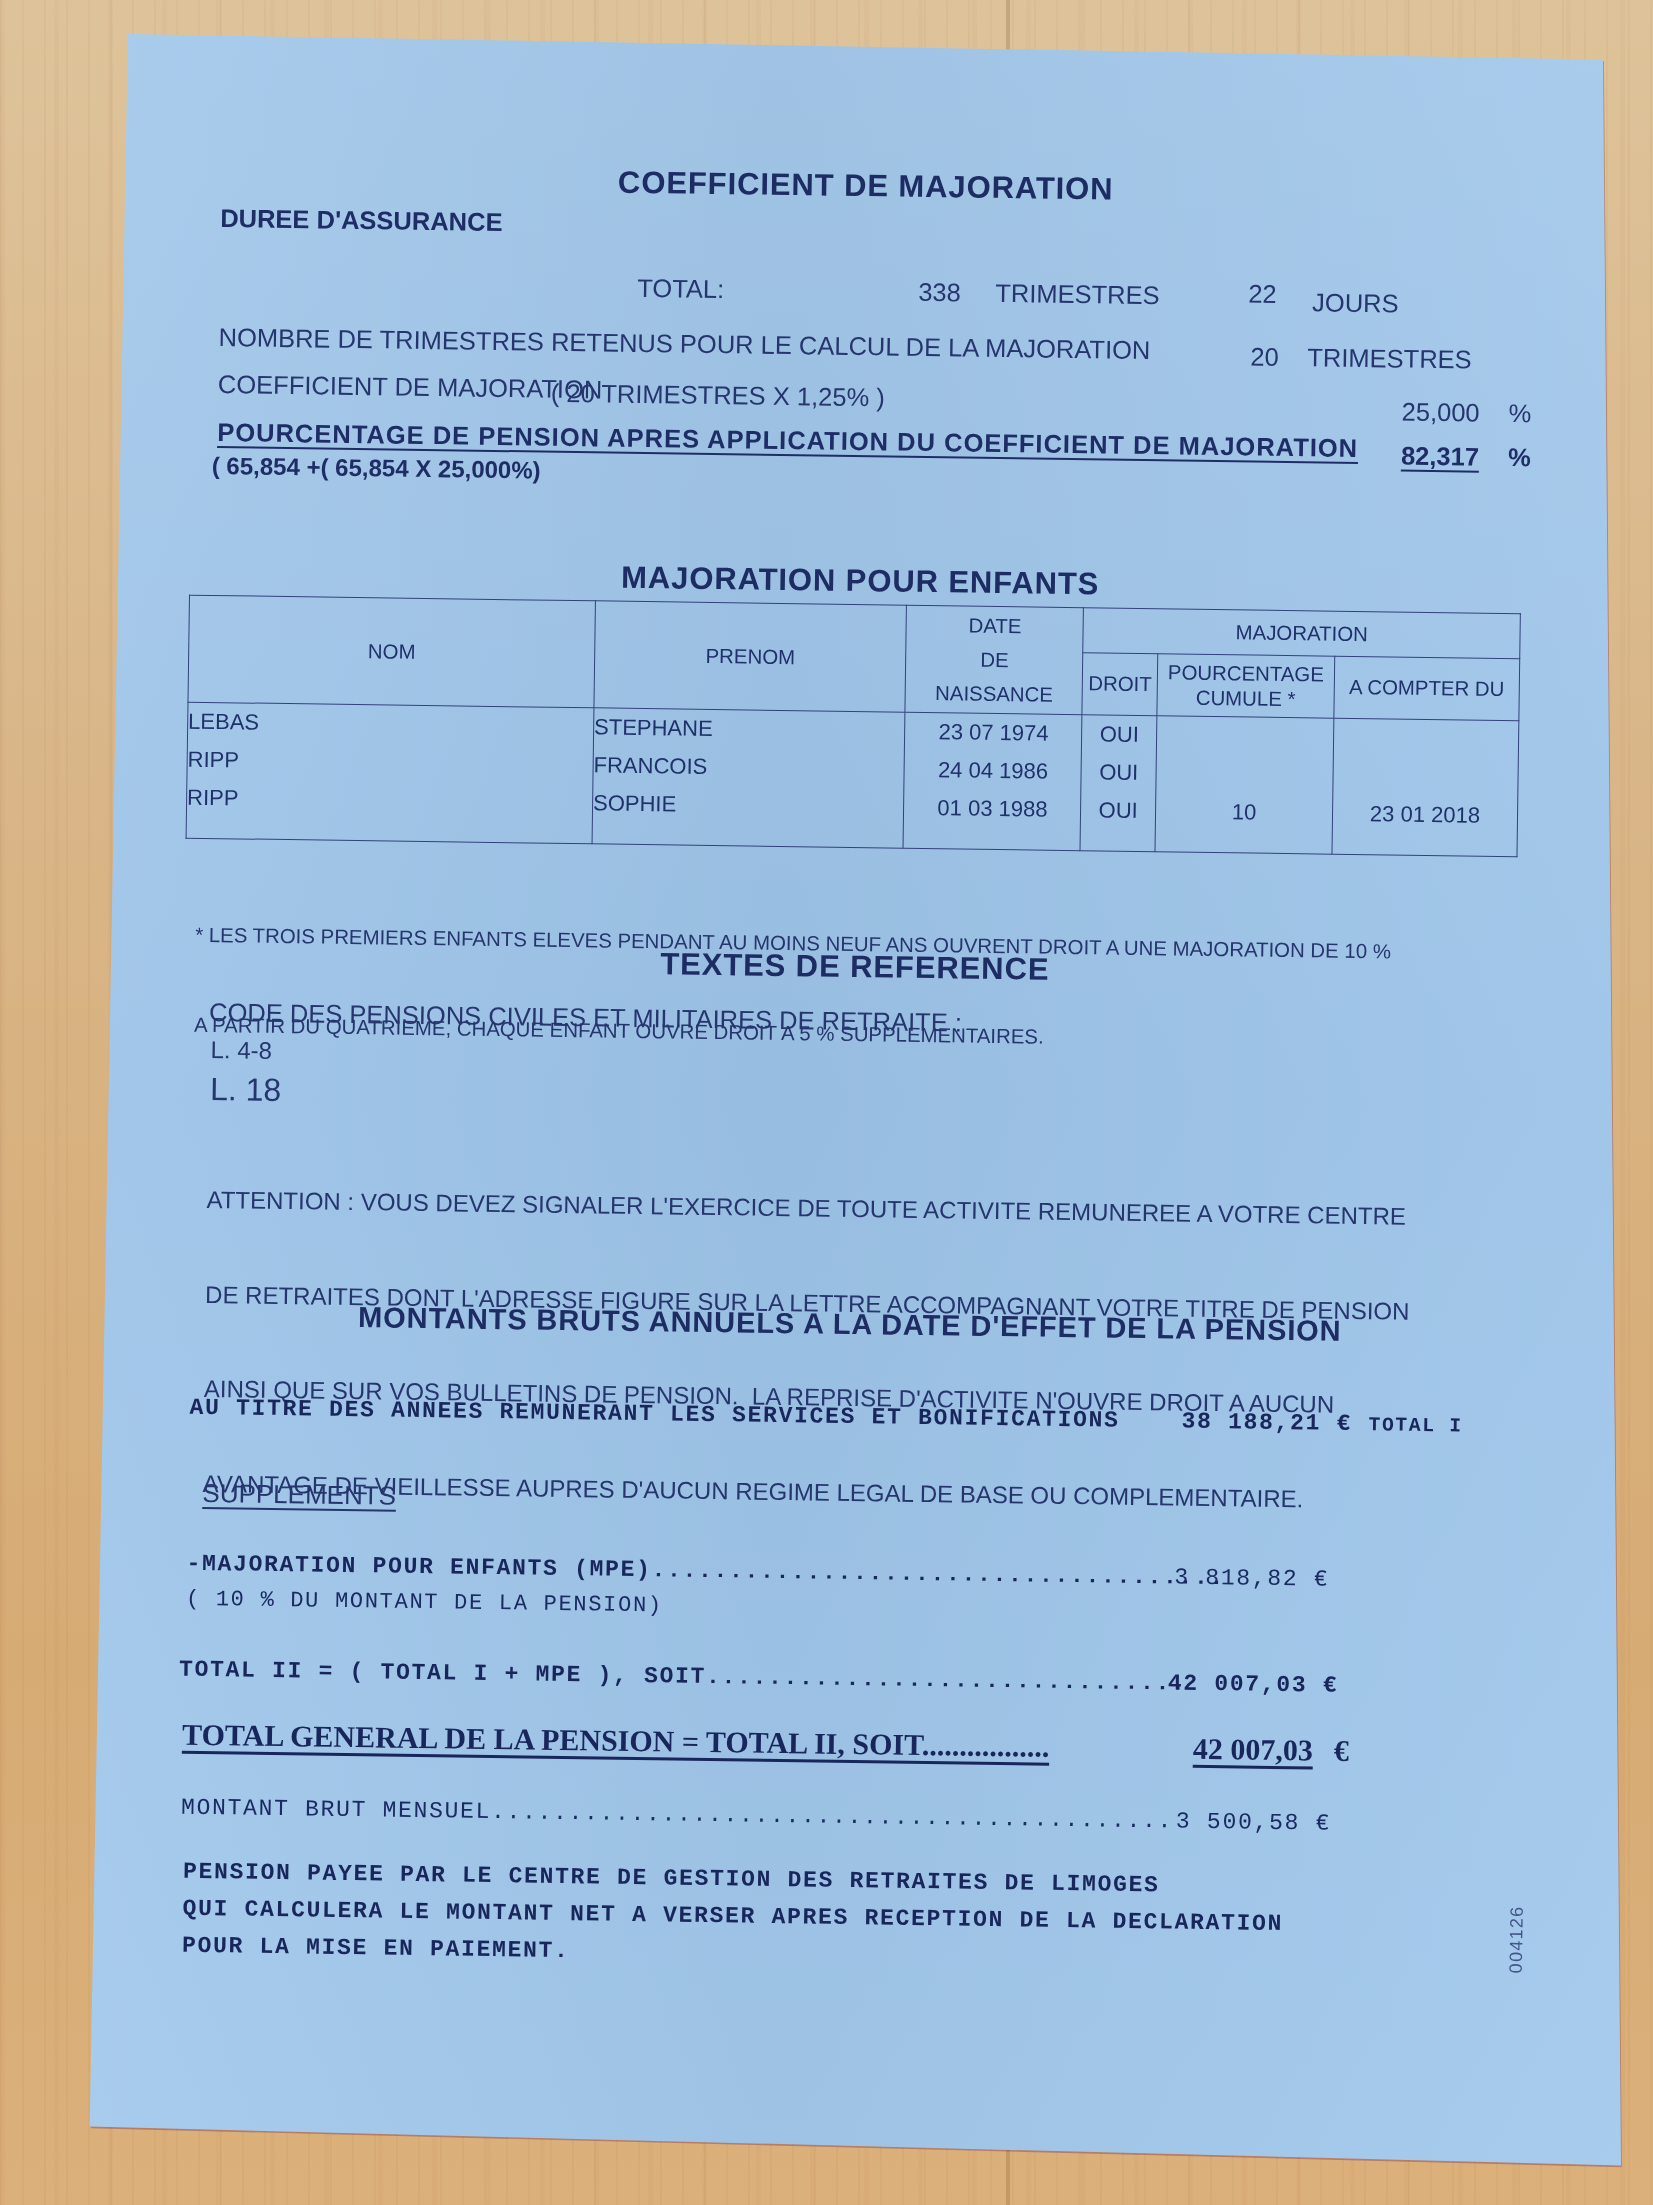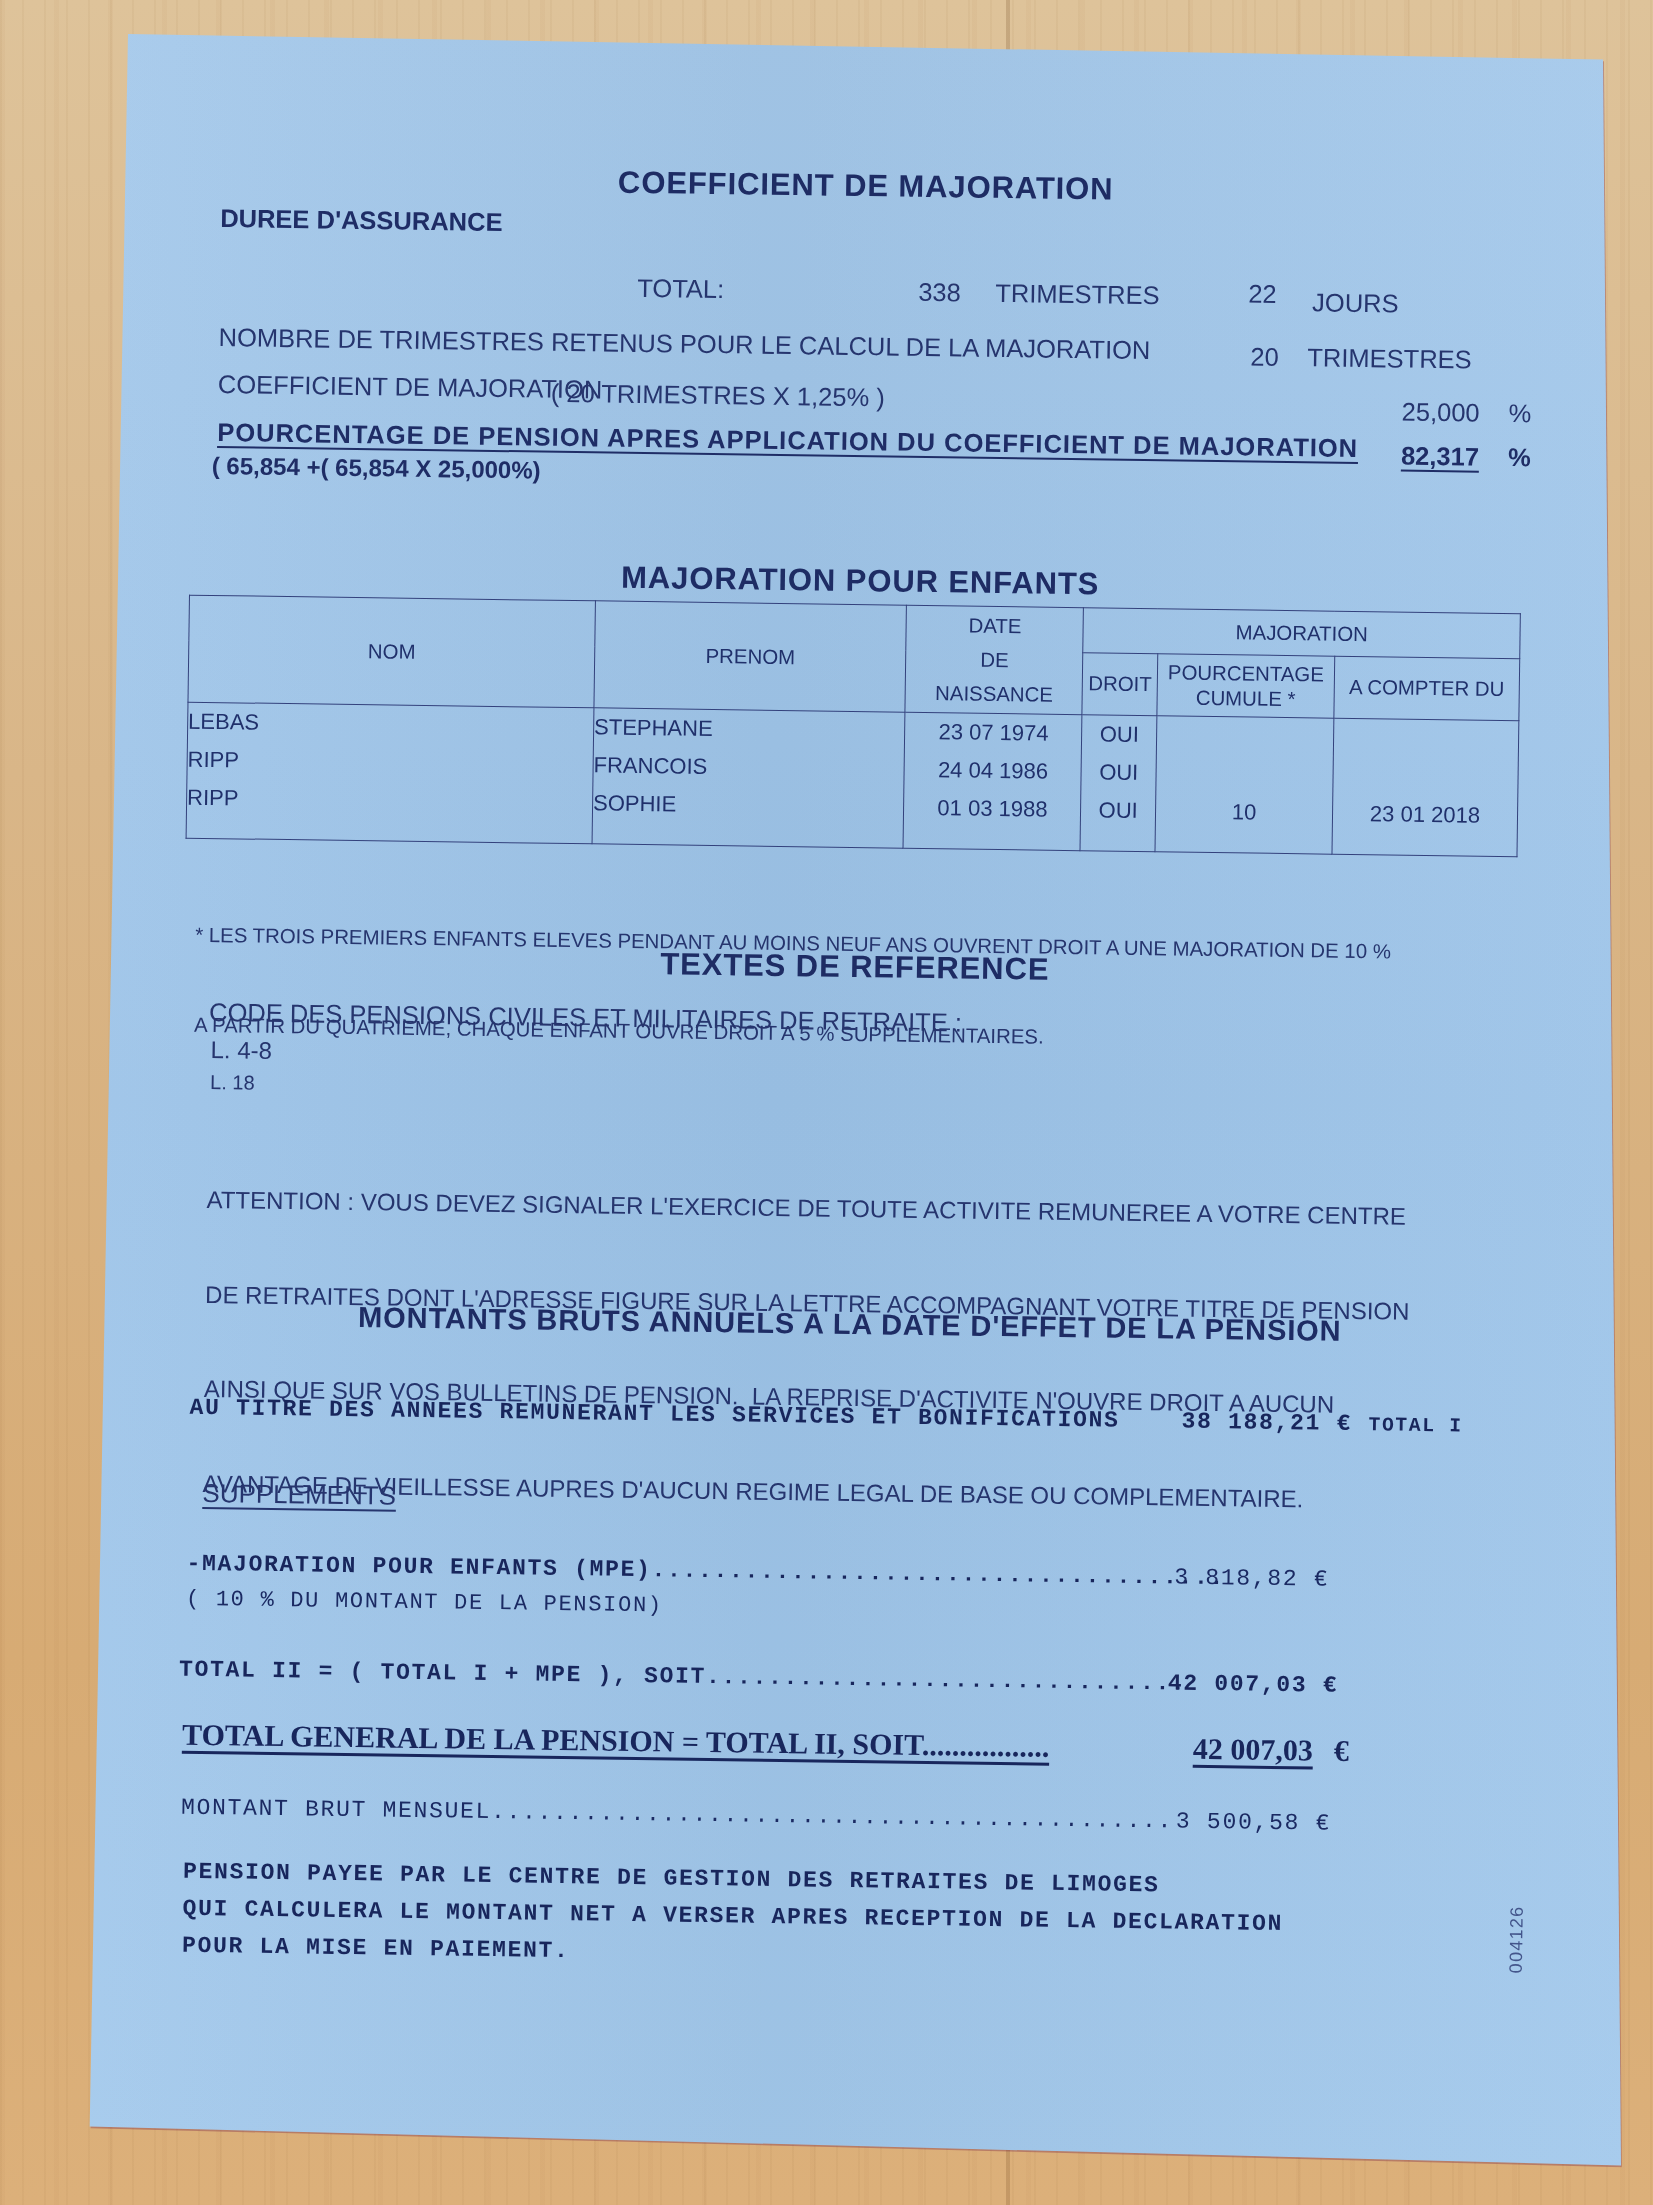--- a/index.html
+++ b/index.html
@@ -158,21 +158,21 @@
       </table>
 
     <div class="abs footnote" style="left:94px;top:835px;font-size:20.4px;line-height:30px;">
       <div>* LES TROIS PREMIERS ENFANTS ELEVES PENDANT AU MOINS NEUF ANS OUVRENT DROIT A UNE MAJORATION DE 10 %</div>
       <div>A PARTIR DU QUATRIEME, CHAQUE ENFANT OUVRE DROIT A 5 % SUPPLEMENTAIRES.</div>
     </div>
 
     <div class="abs ctr h-title" style="top:915px;">TEXTES DE REFERENCE</div>
     <div class="abs sans" style="left:109px;top:973px;">CODE DES PENSIONS CIVILES ET MILITAIRES DE RETRAITE :</div>
     <div class="abs sans" style="left:111px;top:1011px;font-size:24px;">L. 4-8</div>
-    <div class="abs sans" style="left:111px;top:1046px;font-size:20px;">L. 18</div>
+    <div class="abs sans" style="left:111px;top:1046px;font-size:32px;">L. 18</div>
 
     <div class="abs attention" style="left:109px;top:1096px;font-size:24px;line-height:31.5px;">
       <div>ATTENTION : VOUS DEVEZ SIGNALER L'EXERCICE DE TOUTE ACTIVITE REMUNEREE A VOTRE CENTRE</div>
       <div>DE RETRAITES DONT L'ADRESSE FIGURE SUR LA LETTRE ACCOMPAGNANT VOTRE TITRE DE PENSION</div>
       <div>AINSI QUE SUR VOS BULLETINS DE PENSION.  LA REPRISE D'ACTIVITE N'OUVRE DROIT A AUCUN</div>
       <div>AVANTAGE DE VIEILLESSE AUPRES D'AUCUN REGIME LEGAL DE BASE OU COMPLEMENTAIRE.</div>
     </div>
 
     <div class="abs ctr h-title" style="top:1274px;font-size:29px;">MONTANTS BRUTS ANNUELS A LA DATE D'EFFET DE LA PENSION</div>
 

